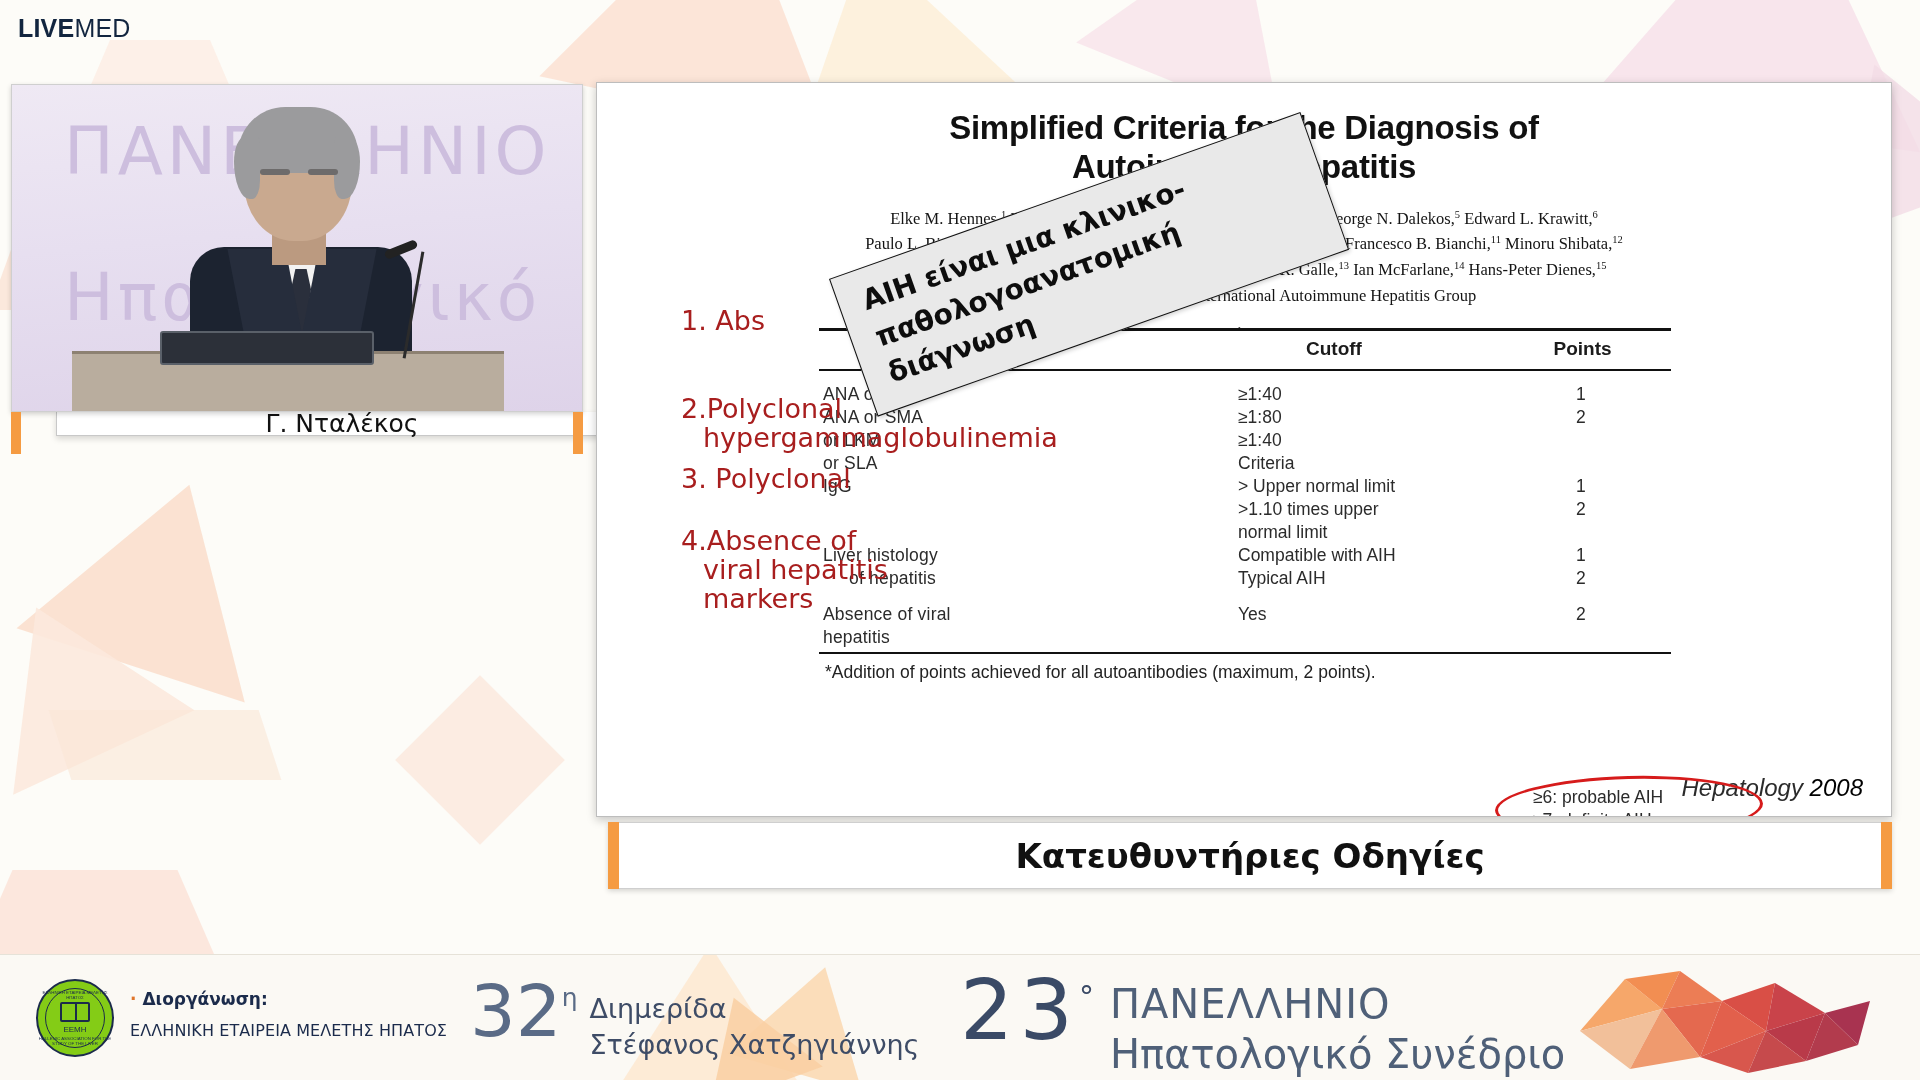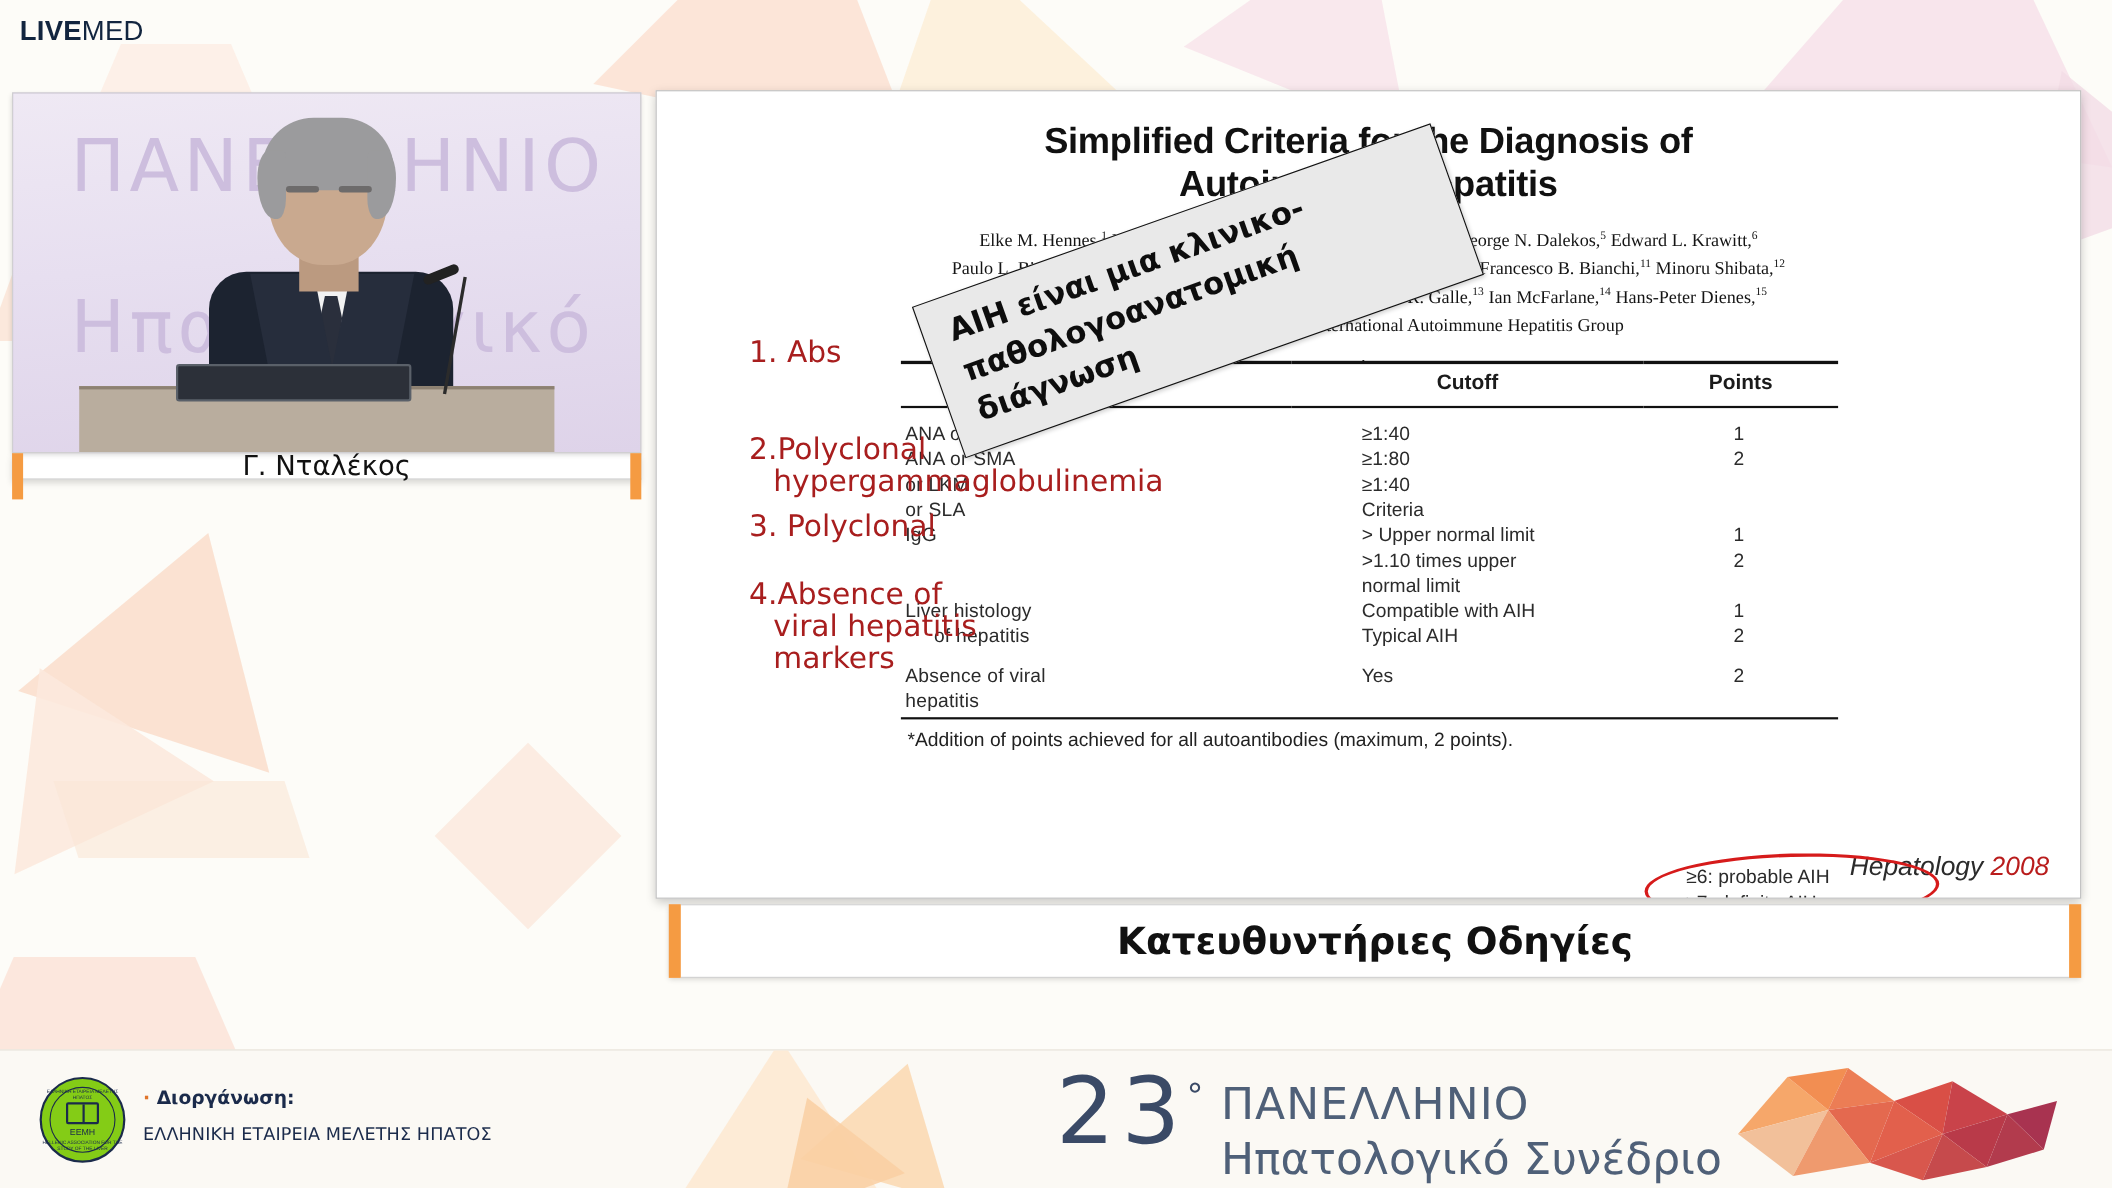--- a/index.html
+++ b/index.html
@@ -110,20 +110,21 @@
   .mic-stand{position: absolute; left: 400px; top: 166px; width: 3px; height: 108px;
              background: #2b2b2b; transform: rotate(10deg); }
   .mic-head {position: absolute; left: 372px; top: 160px; width: 34px; height: 9px;
              background: #222; border-radius: 5px; transform: rotate(-22deg); }
 
   .speaker-name-bar {
     width: 572px; height: 24px; background: #ffffff;
     border: 1px solid #c8c8c8; border-top: none;
     display: flex; align-items: center; justify-content: center;
     box-shadow: 0 3px 6px rgba(0,0,0,.15);
+    margin-left: 45px;
   }
   .speaker-name {
     font-size: 25px; color: #111; font-family: "DejaVu Sans", sans-serif;
   }
   .speaker-accent {
     position: absolute; left: 0; top: 328px; width: 10px; height: 42px;
     background: #f59b42;
   }
   .speaker-accent-r {
     position: absolute; right: 0; top: 328px; width: 10px; height: 42px;
@@ -221,21 +222,21 @@
     position: absolute; left: 898px; top: 462px; width: 268px; height: 62px;
     border: 3px solid #d61b1b; border-radius: 50%/50%;
     transform: rotate(-1.5deg); z-index: 8;
   }
 
   .journal {
     position: absolute; right: 28px; bottom: 14px;
     font-family: "Liberation Sans", sans-serif; font-size: 24px;
     font-style: italic; color: #2b2b2b;
   }
-  .journal .yr { color: #b91c1c; }
+  .journal .yr { color: #000000; }
 
   
   .title-bar-wrap {
     position: absolute; left: 608px; top: 822px; width: 1284px; height: 67px;
     z-index: 10; display: flex;
     box-shadow: 0 2px 5px rgba(0,0,0,.16);
   }
   .tb-accent { width: 11px; background: #f59b42; flex: 0 0 11px; }
   .tb-body {
     flex: 1; background: #fff; border: 1px solid #cfcfcf; border-left: none;
@@ -521,20 +522,28 @@
   </div>
 
   <div class="org-block">
     <div class="org-line1">
       <span class="dot">·</span>
       <span>Διοργάνωση:</span>
     </div>
     <div class="org-line2">ΕΛΛΗΝΙΚΗ ΕΤΑΙΡΕΙΑ ΜΕΛΕΤΗΣ ΗΠΑΤΟΣ</div>
   </div>
 
+  <div class="conf32">
+    <span class="c32-num">32</span>
+    <span class="c32-sup">η</span>
+    <span class="c32-txt">
+      <div class="c32-l1">Διημερίδα</div>
+      <div class="c32-l2">Στέφανος Χατζηγιάννης</div>
+    </span>
+  </div>
 
   <div class="conf23">
     <span class="c23-num">23</span>
     <span class="c23-sup">°</span>
     <span class="c23-txt">
       <div class="c23-l1">ΠΑΝΕΛΛΗΝΙΟ</div>
       <div class="c23-l2">Ηπατολογικό Συνέδριο</div>
     </span>
   </div>
 

